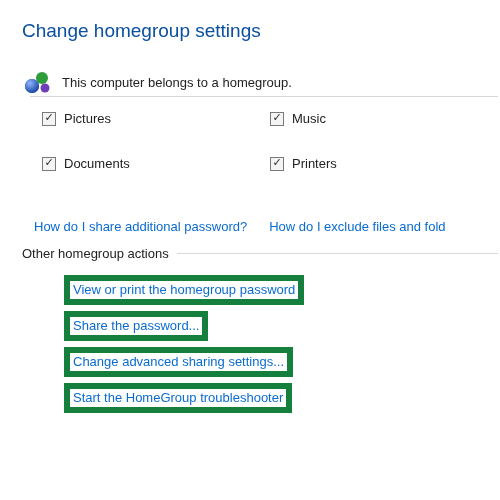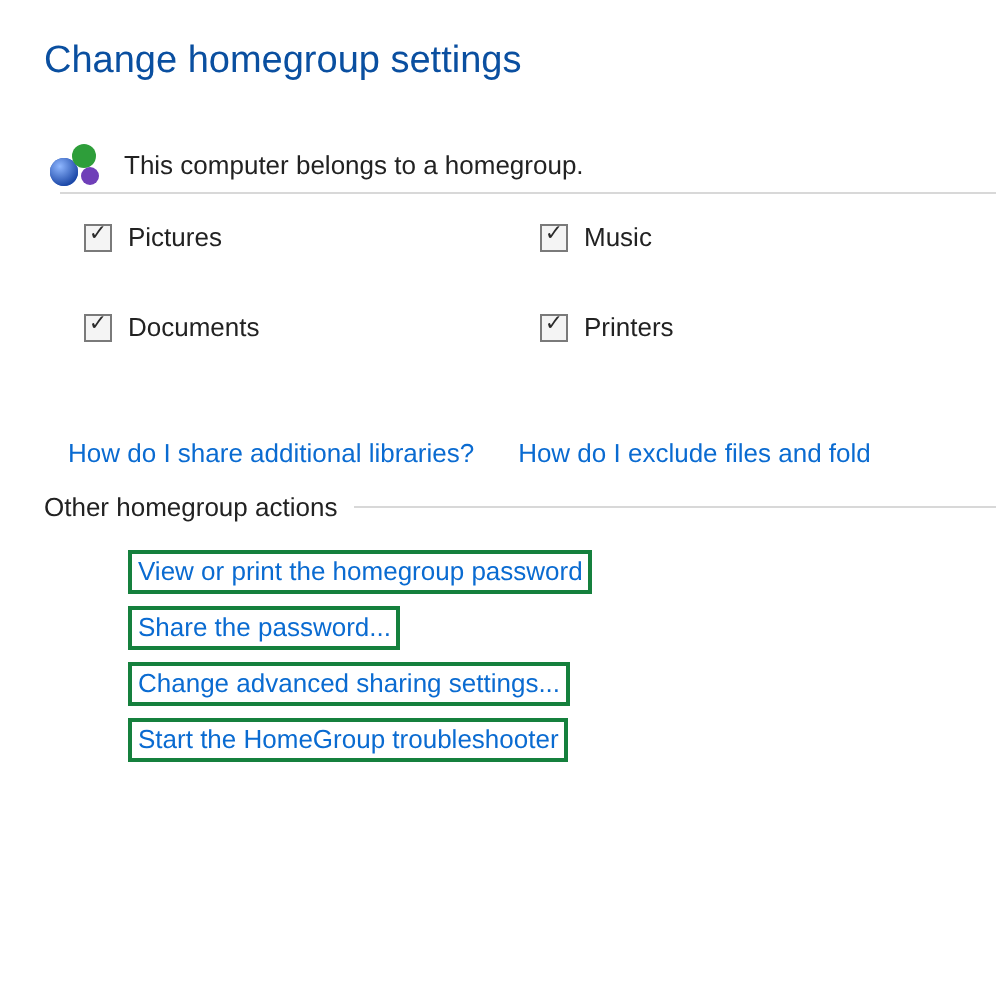--- a/index.html
+++ b/index.html
@@ -69,21 +69,21 @@
     display: flex;
     gap: 22px;
     margin: 0 0 12px 12px;
     white-space: nowrap;
   }
   .actions {
     padding-left: 42px;
   }
   .action-item {
     display: inline-block;
-    border: 2px solid #15803d;
+    border: 6px solid #15803d;
     padding: 1px 3px 2px 3px;
     margin-bottom: 6px;
   }
   .action-item a { color: #0a6bd1; font-size: 13px; }
 </style>
 </head>
 <body>
 
 <h1 class="heading">Change homegroup settings</h1>
 
@@ -124,21 +124,21 @@
       <span>Documents</span>
     </label>
     <label class="check-col">
       <span class="cb"></span>
       <span>Printers</span>
     </label>
   </div>
 </div>
 
 <div class="help-links">
-  <a class="link">How do I share additional libraries?</a>
+  <a class="link">How do I share additional password?</a>
   <a class="link">How do I exclude files and fold</a>
 </div>
 
 <div class="section-row">
   <span class="section-label">Other homegroup actions</span>
   <span class="section-rule"></span>
 </div>
 
 <div class="actions">
   <div><span class="action-item"><a class="link">View or print the homegroup password</a></span></div>

